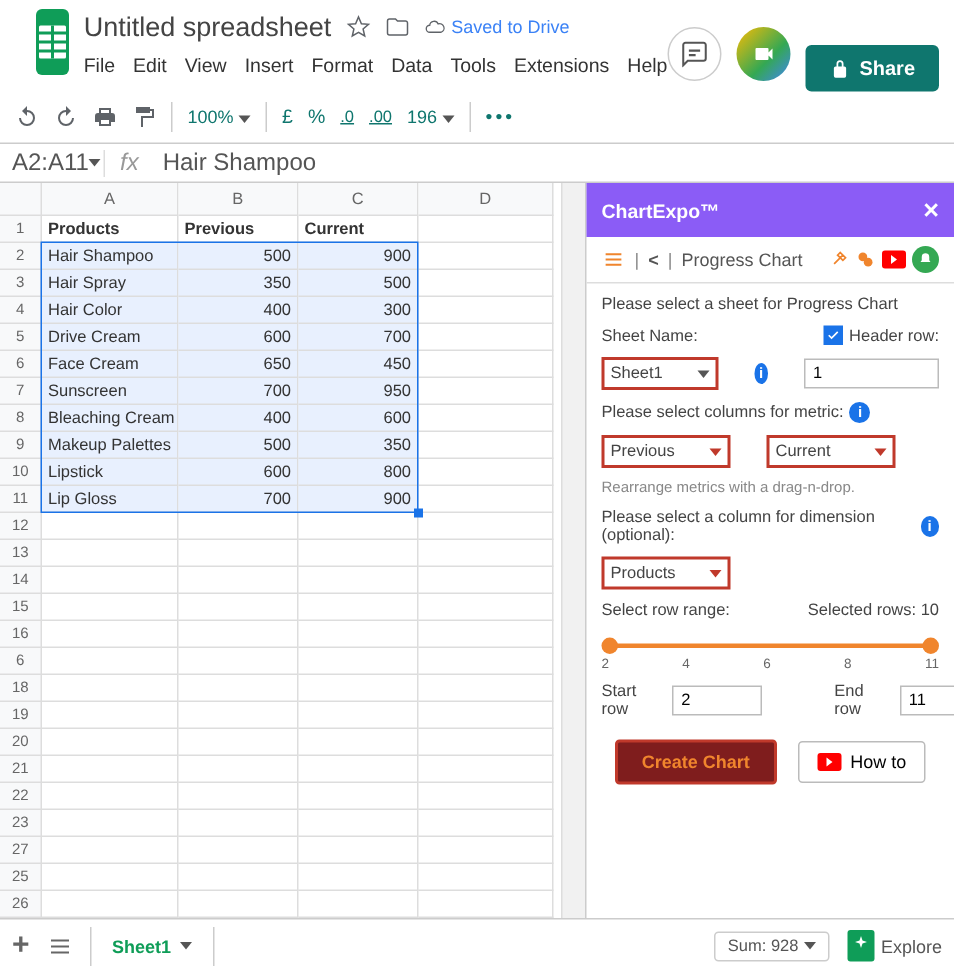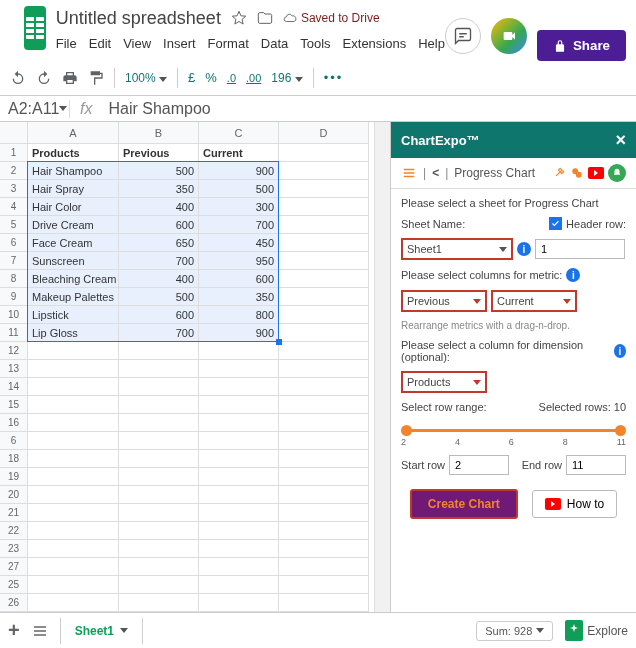--- a/index.html
+++ b/index.html
@@ -33,28 +33,28 @@
     position:relative;
   }
   .sheets-logo .grid::before, .sheets-logo .grid::after {
     content:""; position:absolute; background:#0f9d58;
   }
   .sheets-logo .grid::before { left:0; right:0; top:50%; height:2px; margin-top:-1px; box-shadow:0 -6px 0 #0f9d58, 0 6px 0 #0f9d58;}
   .sheets-logo .grid::after { top:0; bottom:0; left:50%; width:2px; margin-left:-1px;}
   .title-area { flex:1; }
   .title-row { display:flex; align-items:center; gap:10px; color:#444; font-size:18px; height:24px;}
   .title-row svg { fill:#5f6368;}
-  .saved { display:flex; align-items:center; gap:4px; font-size:12px; color:#7f1d1d;}
+  .saved { display:flex; align-items:center; gap:4px; font-size:12px; color:#3b82f6;}
   .menubar { display:flex; gap:12px; font-size:13px; color:#333; margin-top:6px;}
   .menubar span { cursor:pointer; }
   .header-right {display:flex; align-items:center; gap:10px; padding-top:4px;}
   .iconcircle {width:36px;height:36px;border-radius:50%;display:flex;align-items:center;justify-content:center;}
   .iconcircle.chat{border:1px solid #ccc;}
   .meet{background:linear-gradient(135deg,#fbbc04,#34a853 60%,#4285f4);}
-  .share-btn{background:#4c1d95;color:#fff;border:none;border-radius:4px;padding:8px 16px;font-weight:bold;display:flex;align-items:center;gap:6px;margin-top:20px;}
+  .share-btn{background:#0f766e;color:#fff;border:none;border-radius:4px;padding:8px 16px;font-weight:bold;display:flex;align-items:center;gap:6px;margin-top:20px;}
   
   .toolbar {
     display:flex; align-items:center; gap:10px;
     padding:5px 10px;
     border-bottom:1px solid #ccc;
     height:36px;
     color:#0f766e;
   }
   .toolbar .sep{width:1px;height:20px;background:#ccc;}
   .toolbar .pct{font-size:12px;}
@@ -76,36 +76,36 @@
   .sel{background:#e8f0fe;}
   .sheet-cols{display:flex;}
   .col{display:flex;flex-direction:column;}
   .colA{width:91px;}
   .colB, .colC{width:80px;}
   .colD{width:90px;}
   .selection-border{position:absolute;border:1px solid #1a73e8;pointer-events:none;}
   .sel-handle{position:absolute;width:6px;height:6px;background:#1a73e8;}
   
   .sidepanel{width:246px;background:#fff;border-left:1px solid #ccc;display:flex;flex-direction:column;}
-  .sp-titlebar{background:#0f766e;color:#fff;height:36px;display:flex;align-items:center;padding:0 10px;font-size:13px;font-weight:bold;justify-content:space-between;}
+  .sp-titlebar{background:#8b5cf6;color:#fff;height:36px;display:flex;align-items:center;padding:0 10px;font-size:13px;font-weight:bold;justify-content:space-between;}
   .sp-toolbar{display:flex;align-items:center;justify-content:space-between;padding:6px 10px;border-bottom:1px solid #ddd;}
   .sp-toolbar-left{display:flex;align-items:center;gap:6px;color:#555;font-size:12px;}
   .sp-toolbar-right{display:flex;align-items:center;gap:4px;}
   .sp-body{padding:8px 10px;font-size:11px;color:#444;display:flex;flex-direction:column;gap:8px;}
-  .sp-row{display:flex;align-items:center;gap:4px;}
+  .sp-row{display:flex;align-items:center;gap:24px;}
   .sp-select{border:2px solid #c0392b;padding:3px 4px;background:#fff;font-size:11px;display:flex;justify-content:space-between;align-items:center;}
   .sp-select.small{width:86px;}
   .sp-input{border:1px solid #bbb;padding:3px 5px;font-size:11px;width:60px;}
   .sp-label{color:#444;}
   .info-i{width:14px;height:14px;border-radius:50%;background:#1a73e8;color:#fff;font-size:10px;font-weight:bold;display:inline-flex;align-items:center;justify-content:center;}
   .slider-wrap{position:relative;height:24px;margin-top:2px;}
   .slider-track{position:absolute;top:6px;left:4px;right:4px;height:3px;background:#f0852d;border-radius:2px;}
   .slider-thumb{position:absolute;top:2px;width:11px;height:11px;background:#f0852d;border-radius:50%;}
   .slider-ticks{display:flex;justify-content:space-between;font-size:9px;color:#666;margin-top:14px;}
-  .create-btn{border:2px solid #c0392b;color:#f0852d;background:#701a75;padding:6px 16px;font-size:12px;font-weight:bold;border-radius:3px;}
+  .create-btn{border:2px solid #c0392b;color:#f0852d;background:#7f1d1d;padding:6px 16px;font-size:12px;font-weight:bold;border-radius:3px;}
   .howto-btn{border:1px solid #bbb;padding:6px 12px;font-size:12px;display:flex;align-items:center;gap:6px;border-radius:3px;background:#fff;}
   .check{width:13px;height:13px;background:#1a73e8;display:inline-flex;align-items:center;justify-content:center;}
   
   .bottom{height:36px;border-top:1px solid #ccc;display:flex;align-items:center;padding:0 8px;font-size:12px;color:#555;justify-content:space-between;}
   .bottom-left{display:flex;align-items:center;gap:12px;}
   .sheet-tab{padding:6px 14px;border:1px solid #ccc;border-bottom:none;border-top:none;color:#0f9d58;font-weight:bold;display:flex;align-items:center;gap:6px;}
   .bottom-right{display:flex;align-items:center;gap:12px;}
   .sum-box{border:1px solid #ccc;padding:3px 8px;border-radius:3px;font-size:11px;display:flex;gap:4px;align-items:center;}
   .explore{display:flex;align-items:center;gap:4px;}
   .explore-ic{background:#0f9d58;color:#fff;padding:3px;border-radius:2px;}

